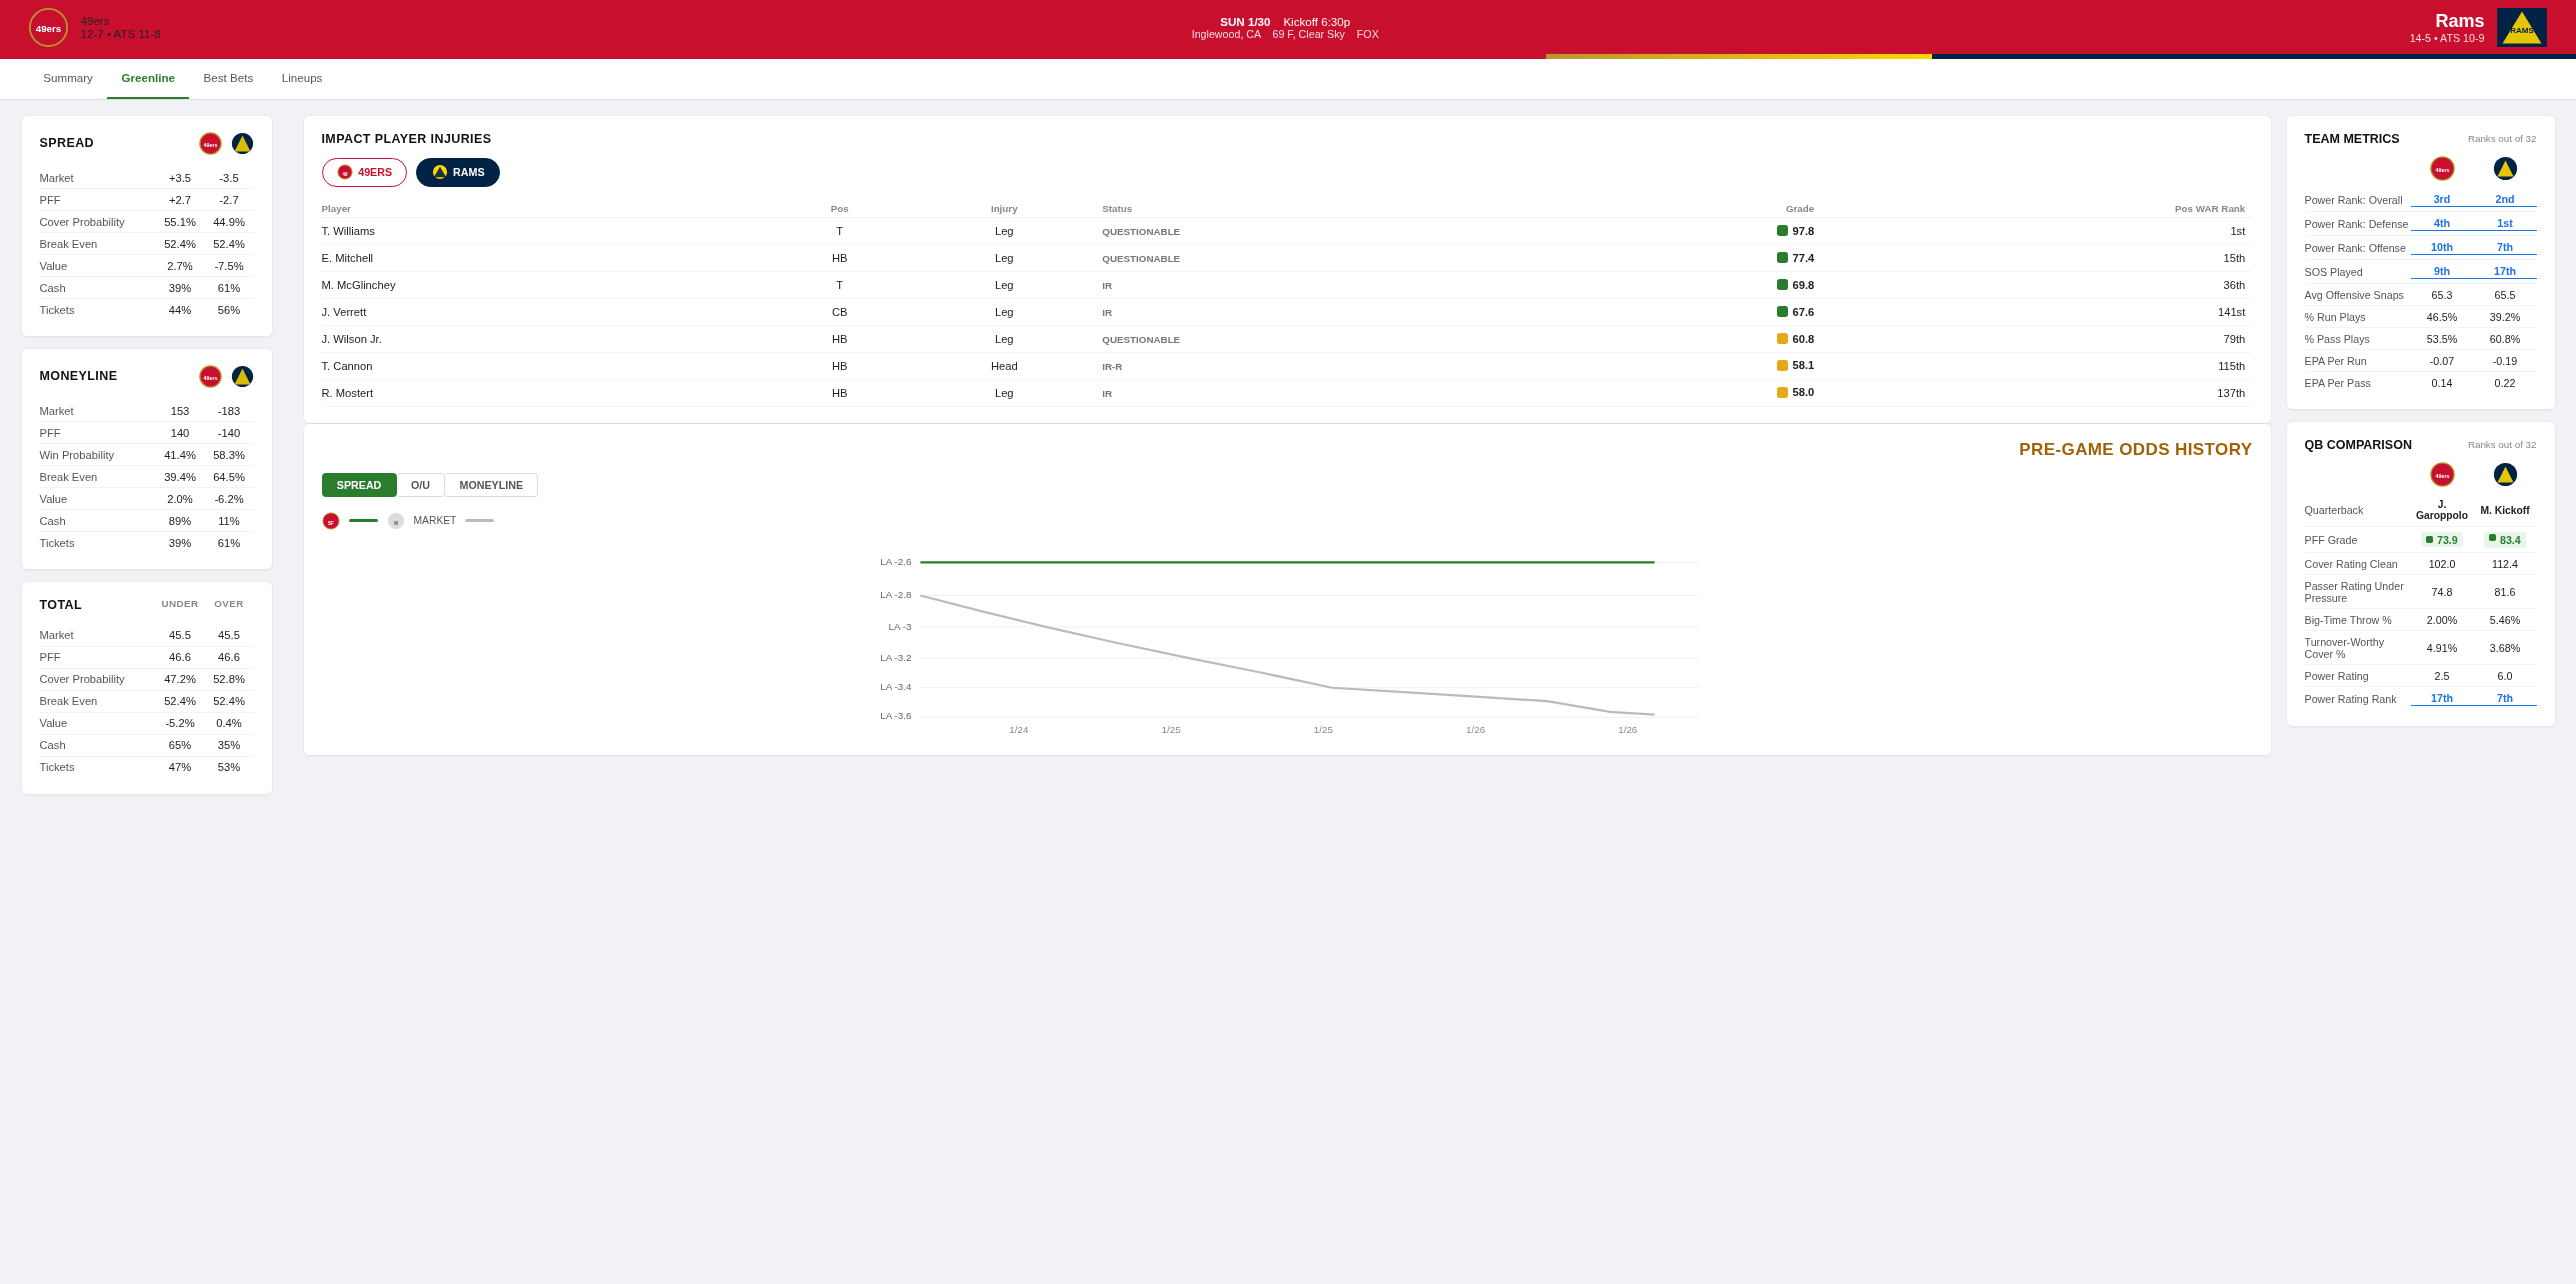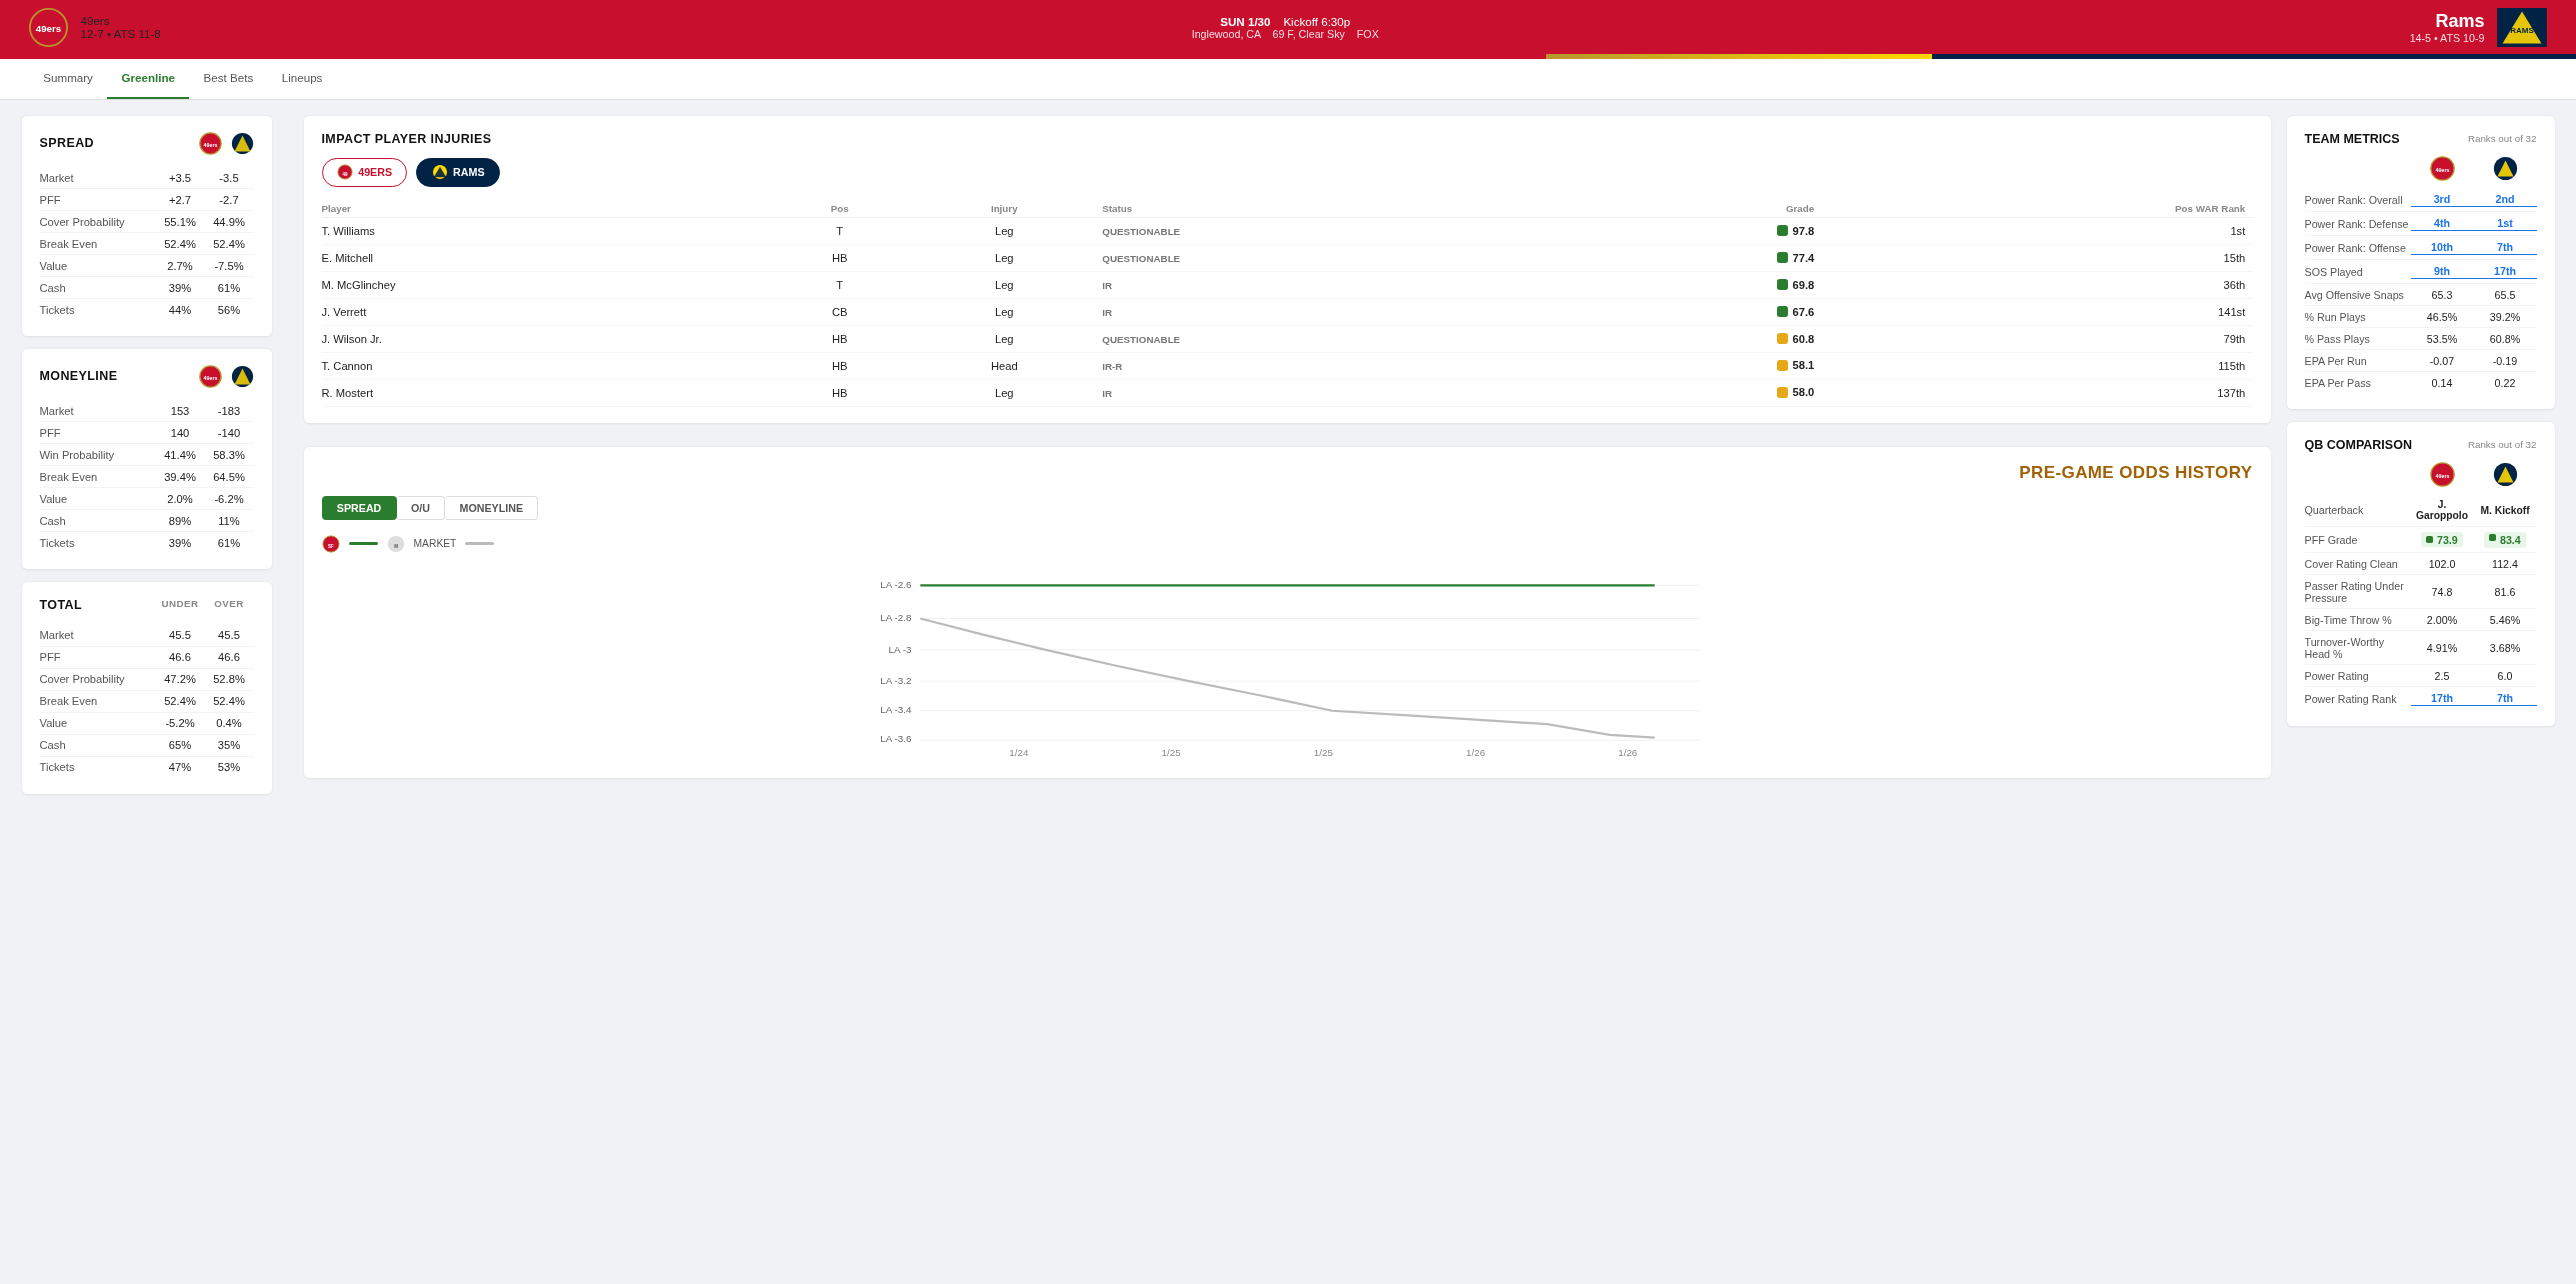--- a/index.html
+++ b/index.html
@@ -37,21 +37,21 @@
     .stat-row { display: flex; justify-content: space-between; align-items: center; padding: 4.5px 0; border-bottom: 0.9px solid #f3f3f3; font-size: 11.2px; }
     .stat-row:last-child { border-bottom: none; }
     .stat-label { color: #555; flex: 1; }
     .stat-val { width: 49px; text-align: center; color: #222; font-weight: 500; }
 
     
     .col-headers { display: flex; justify-content: center; gap: 0; margin-bottom: 3.6px; }
     .col-header { width: 49px; text-align: center; font-size: 9.8px; color: #888; font-weight: 600; letter-spacing: 0.4px; }
 
     
-    .center-col { flex: 1; min-width: 0; display: flex; flex-direction: column; gap: 24px; padding-left: 16px; }
+    .center-col { flex: 1; min-width: 0; display: flex; flex-direction: column; gap: 1px; padding-left: 16px; }
 
     
     .injuries-card { background: #fff; border-radius: 5.4px; padding: 16px 18px; box-shadow: 0 0.9px 2.7px rgba(0,0,0,0.08); }
     .injuries-title { font-size: 12.5px; font-weight: 700; letter-spacing: 0.4px; margin-bottom: 12.5px; color: #111; }
     .team-toggle { display: flex; gap: 9px; margin-bottom: 12.5px; }
     .toggle-btn { display: flex; align-items: center; gap: 5.4px; padding: 5.4px 14.3px; border-radius: 18px; border: 1.8px solid #ddd; cursor: pointer; font-size: 10.7px; font-weight: 600; background: #fff; }
     .toggle-btn.active-49ers { border-color: #c8102e; color: #c8102e; }
     .toggle-btn.active-rams { border-color: #002244; color: #002244; background: #002244; color: #fff; }
 
     .injury-table { width: 100%; border-collapse: collapse; }
@@ -611,21 +611,21 @@
       <span class="metric-label">Passer Rating Under Pressure</span>
       <span class="metric-val">74.8</span>
       <span class="metric-val">81.6</span>
     </div>
           <div class="metric-row">
       <span class="metric-label">Big-Time Throw %</span>
       <span class="metric-val">2.00%</span>
       <span class="metric-val">5.46%</span>
     </div>
           <div class="metric-row">
-      <span class="metric-label">Turnover-Worthy Head %</span>
+      <span class="metric-label">Turnover-Worthy Cover %</span>
       <span class="metric-val">4.91%</span>
       <span class="metric-val">3.68%</span>
     </div>
           <div class="metric-row">
       <span class="metric-label">Power Rating</span>
       <span class="metric-val">2.5</span>
       <span class="metric-val">6.0</span>
     </div>
           <div class="metric-row">
       <span class="metric-label">Power Rating Rank</span>

